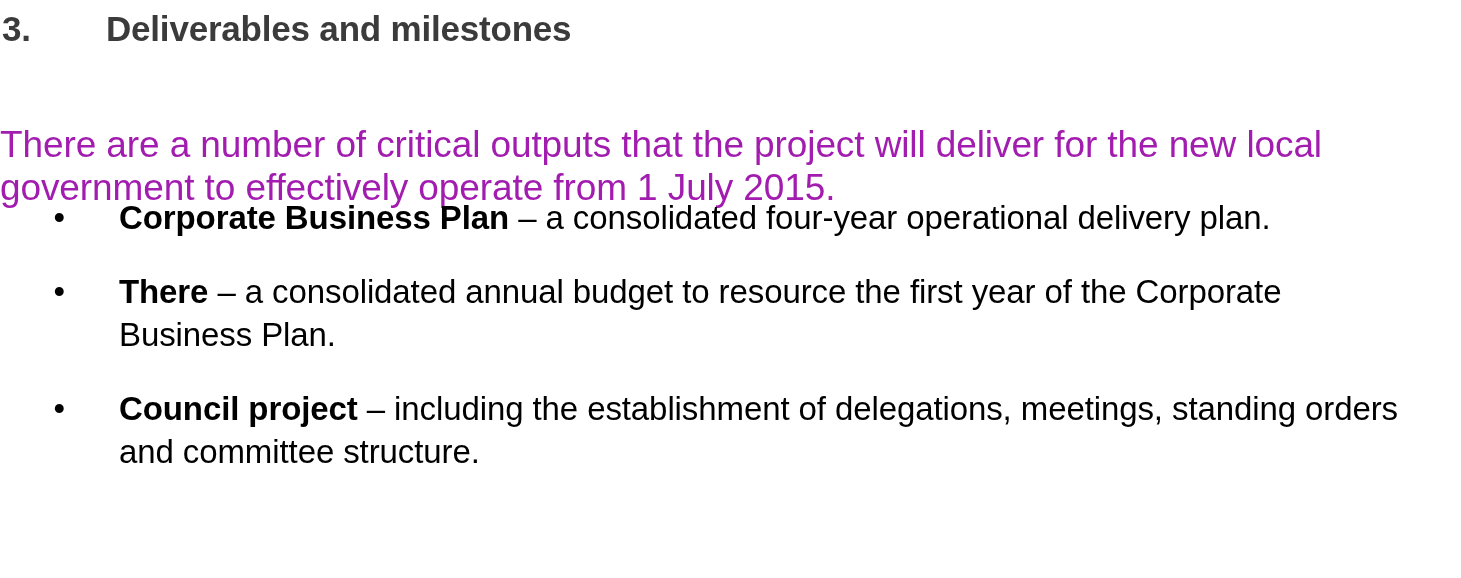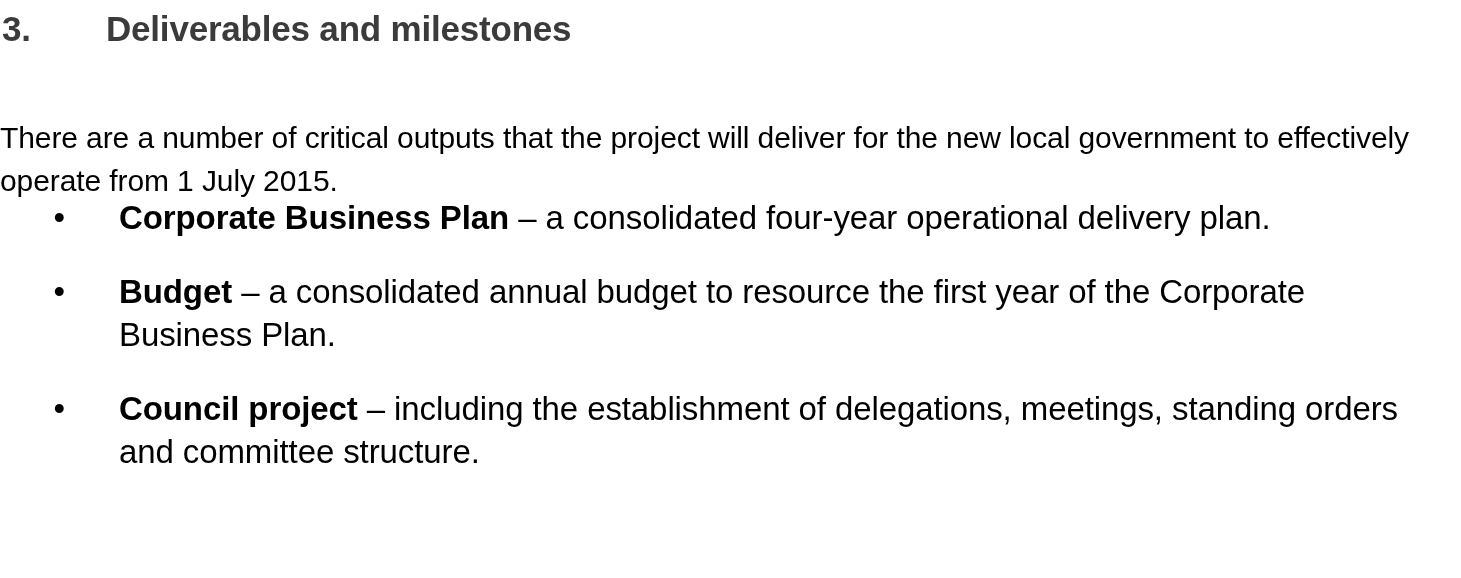--- a/index.html
+++ b/index.html
@@ -46,23 +46,23 @@
   .section-title {
     display: inline-block;
   }
 
   
   .intro-paragraph {
     position: absolute;
     left: 0px;
     top: 86px;
     width: 1461px;
-    font-size: 30px;
+    font-size: 37px;
     line-height: 43px;
-    color: #000000;
+    color: #a21caf;
     letter-spacing: -0.1px;
   }
 
   
   .bullet-list {
     position: absolute;
     left: 0;
     top: 196px;
     width: 1461px;
   }
@@ -117,21 +117,21 @@
     <div class="bullet-item">
       <span class="bullet-marker">•</span>
       <span class="bullet-text">
         <span class="bullet-term">Corporate Business Plan</span><span class="bullet-rest"> – a consolidated four-year operational delivery plan.</span>
       </span>
     </div>
 
     <div class="bullet-item">
       <span class="bullet-marker">•</span>
       <span class="bullet-text">
-        <span class="bullet-term">Budget</span><span class="bullet-rest"> – a consolidated annual budget to resource the first year of the Corporate Business Plan.</span>
+        <span class="bullet-term">There</span><span class="bullet-rest"> – a consolidated annual budget to resource the first year of the Corporate Business Plan.</span>
       </span>
     </div>
 
     <div class="bullet-item">
       <span class="bullet-marker">•</span>
       <span class="bullet-text">
         <span class="bullet-term">Council project</span><span class="bullet-rest"> – including the establishment of delegations, meetings, standing orders and committee structure.</span>
       </span>
     </div>
 

